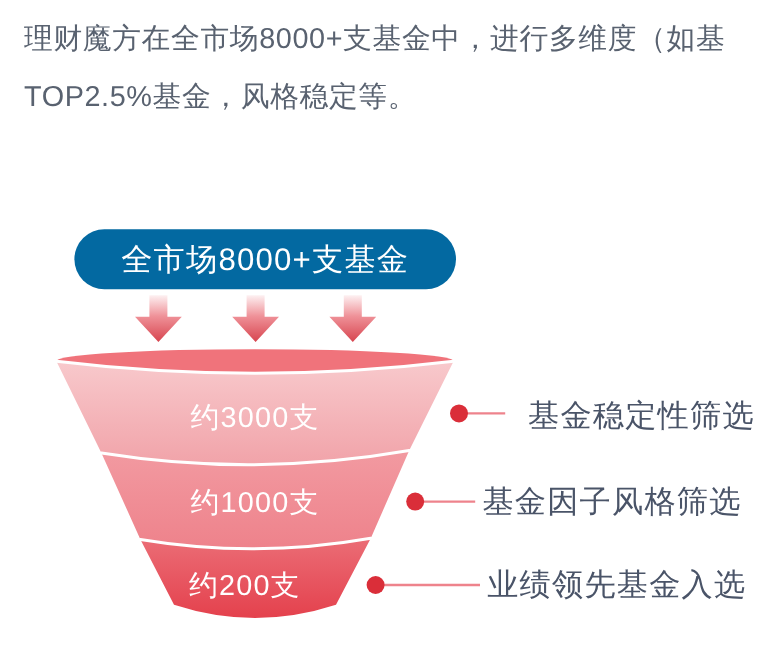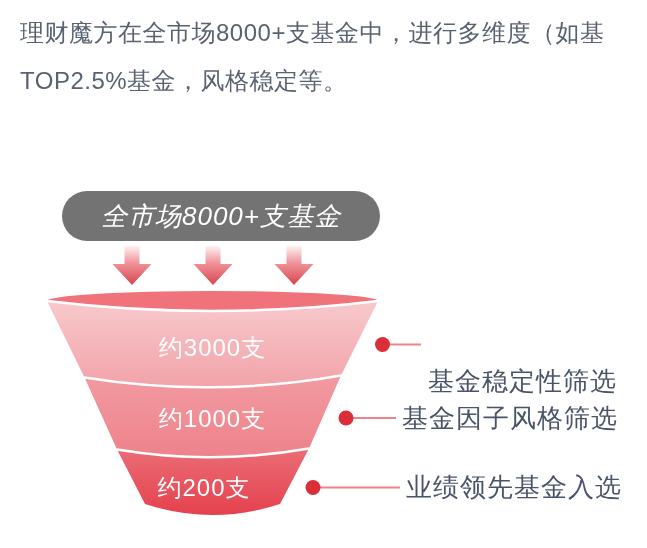--- a/index.html
+++ b/index.html
@@ -25,29 +25,28 @@
     letter-spacing: 0.5px;
   }
   .intro .line { white-space: nowrap; }
 
   .banner {
     position: absolute;
     left: 62px;
     top: 191px;
     width: 318px;
     height: 50px;
-    background: #737373;
+    background: #0369a1;
     border-radius: 26px;
     color: #ffffff;
     font-size: 26px;
     letter-spacing: 1px;
     display: flex;
     align-items: center;
     justify-content: center;
-    font-style: italic;
   }
 
   .funnel-svg {
     position: absolute;
     left: 0;
     top: 0;
     width: 647px;
     height: 548px;
   }
 
@@ -60,21 +59,21 @@
 
   .criteria-label {
     position: absolute;
     height: 30px;
     line-height: 30px;
     color: #4a5468;
     font-size: 26px;
     letter-spacing: 1px;
     white-space: nowrap;
   }
-  .criteria-1 { left: 428px; top: 331px; margin-top: 35px; }
+  .criteria-1 { left: 440px; top: 331px; }
   .criteria-2 { left: 402px; top: 403px; }
   .criteria-3 { left: 406px; top: 472px; }
 </style>
 </head>
 <body>
 
 <div class="stage">
 
   <div class="intro">
     <div class="line">理财魔方在全市场8000+支基金中，进行多维度（如基</div>

